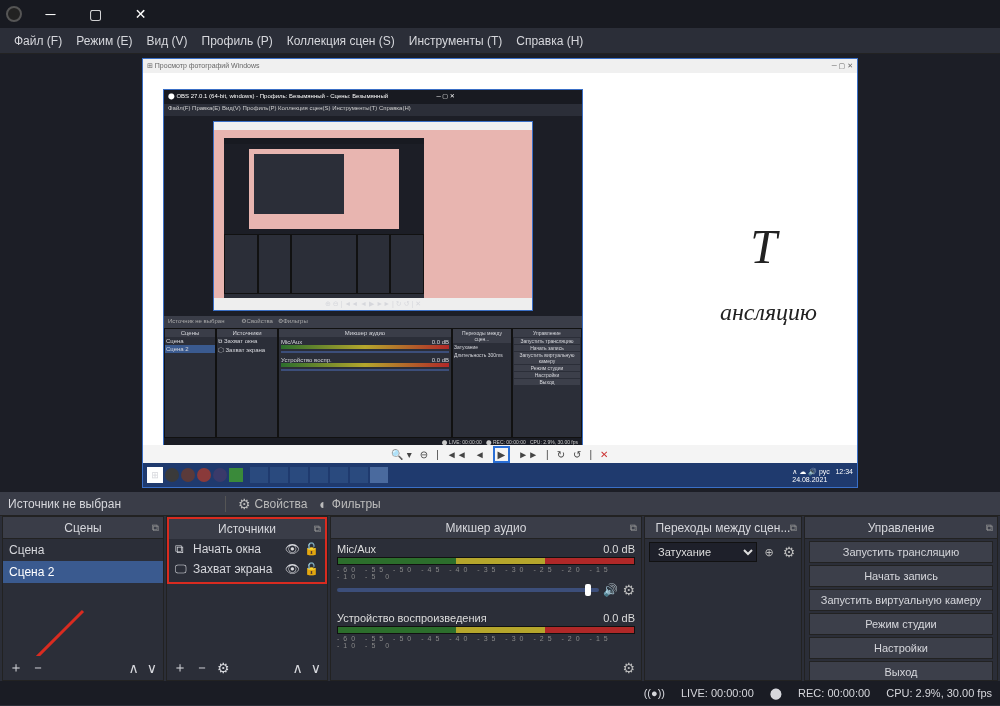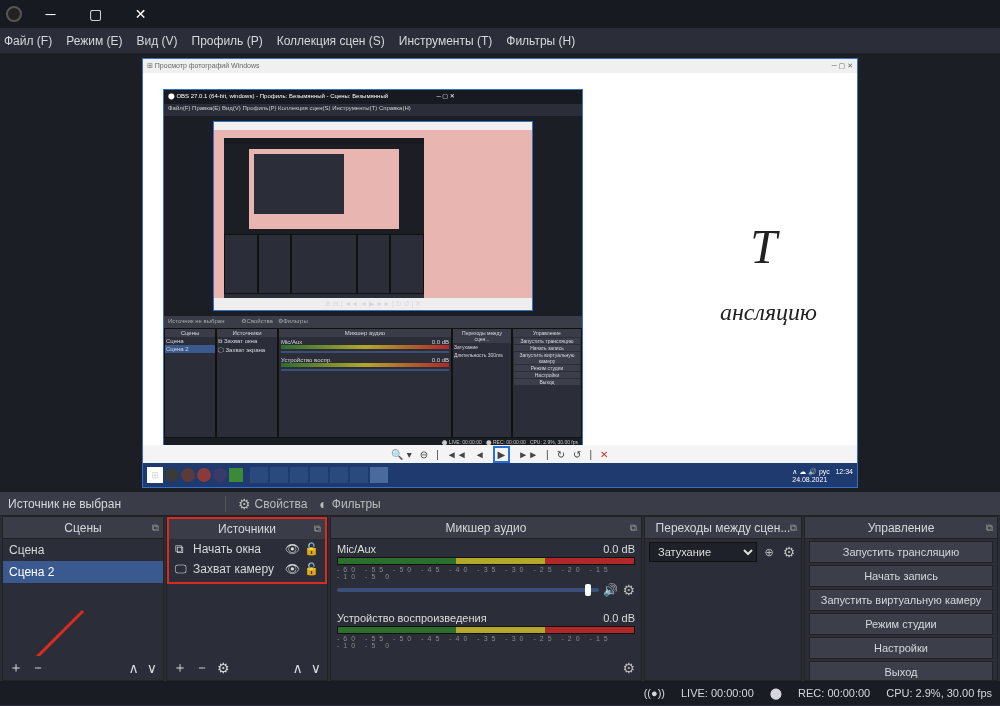--- a/index.html
+++ b/index.html
@@ -2,21 +2,21 @@
 <html><head>
 <meta charset="utf-8">
 <style>
 * { margin: 0; padding: 0; box-sizing: border-box; font-family: "Segoe UI", Tahoma, sans-serif; }
 body { width: 1000px; height: 706px; background: #2b2e38; color: #d6d7dc; font-size: 12px; overflow: hidden; }
 .titlebar { height: 28px; background: #181a21; display: flex; align-items: center; padding-left: 6px; }
 .titlebar .logo { width: 16px; height: 16px; border-radius: 8px; background: #222; border: 2px solid #555; margin-right: 6px; }
 .titlebar .title { flex: 1; font-size: 12px; color: #fff; }
 .winbtns { display: flex; }
 .winbtn { width: 45px; height: 28px; display: flex; align-items: center; justify-content: center; color: #fff; font-size: 14px; }
-.menubar { height: 26px; background: #2b2e38; display: flex; align-items: center; padding-left: 4px; gap: 14px; border-bottom: 1px solid #222; }
+.menubar { height: 26px; background: #2b2e38; display: flex; align-items: center; padding-left: 14px; gap: 14px; border-bottom: 1px solid #222; }
 .menubar span { font-size: 12px; color: #d6d7dc; }
 .preview { height: 438px; background: #1c1e26; display: flex; align-items: center; justify-content: center; position: relative; }
 .previmg { width: 716px; height: 430px; background: #e8b5b0; position: relative; border: 1px solid #3a6fc6; }
 .toolbar-mid { height: 24px; background: #3a3d48; display: flex; align-items: center; padding: 0 8px; gap: 12px; border-bottom: 1px solid #222; }
 .toolbar-mid .label { color: #d6d7dc; }
 .toolbar-mid .btn { display: flex; align-items: center; gap: 4px; color: #bbb; }
 .docks { height: 165px; display: flex; gap: 2px; padding: 0 2px; }
 .dock { background: #2b2e38; border: 1px solid #222; display: flex; flex-direction: column; }
 .dock-title { height: 22px; background: #3a3d48; display: flex; align-items: center; justify-content: center; font-size: 12px; color: #d6d7dc; position: relative; border-bottom: 1px solid #222; }
 .popicon { position: absolute; right: 4px; font-size: 10px; color: #999; }
@@ -66,21 +66,21 @@
   </div>
 </div>
 
 <div class="menubar">
   <span>Файл (F)</span>
   <span>Режим (E)</span>
   <span>Вид (V)</span>
   <span>Профиль (P)</span>
   <span>Коллекция сцен (S)</span>
   <span>Инструменты (T)</span>
-  <span>Фильтры (H)</span>
+  <span>Справка (H)</span>
 </div>
 
 <div class="preview">
   <div class="previmg">
     <div class="inner-window">
       <div class="inner-tb">
           <span>⊞ Просмотр фотографий Windows</span>
           <span>─ ▢ ✕</span>
         </div>
       <div style="position:absolute; right:80px; top:160px; font-family:serif; font-size:48px; color:#222; font-style:italic;">T</div>
@@ -225,21 +225,21 @@
     <div class="dock-body">
       <div class="redbox" style="border-top:none; padding-bottom:3px;">
         <div class="source-item">
           <span class="sicon">⧉</span>
           <span class="sname">Начать окна</span>
           <span class="eye">👁</span>
           <span class="lock">🔓</span>
         </div>
         <div class="source-item">
           <span class="sicon">🖵</span>
-          <span class="sname">Захват камеру</span>
+          <span class="sname">Захват экрана</span>
           <span class="eye">👁</span>
           <span class="lock">🔓</span>
         </div>
       </div>
     </div>
     <div class="dock-foot">
       <span>＋</span>
       <span>－</span>
       <span>⚙</span>
       <span style="flex:1"></span>

